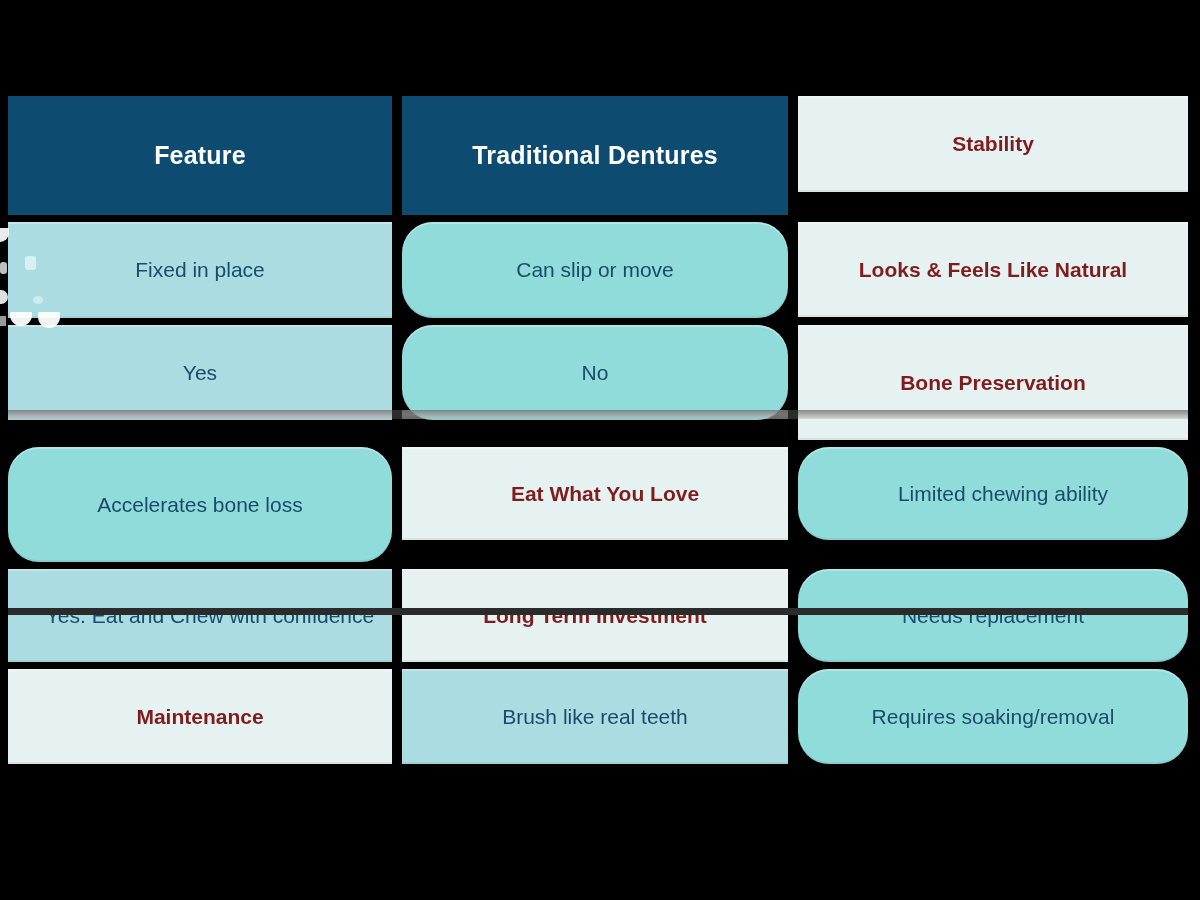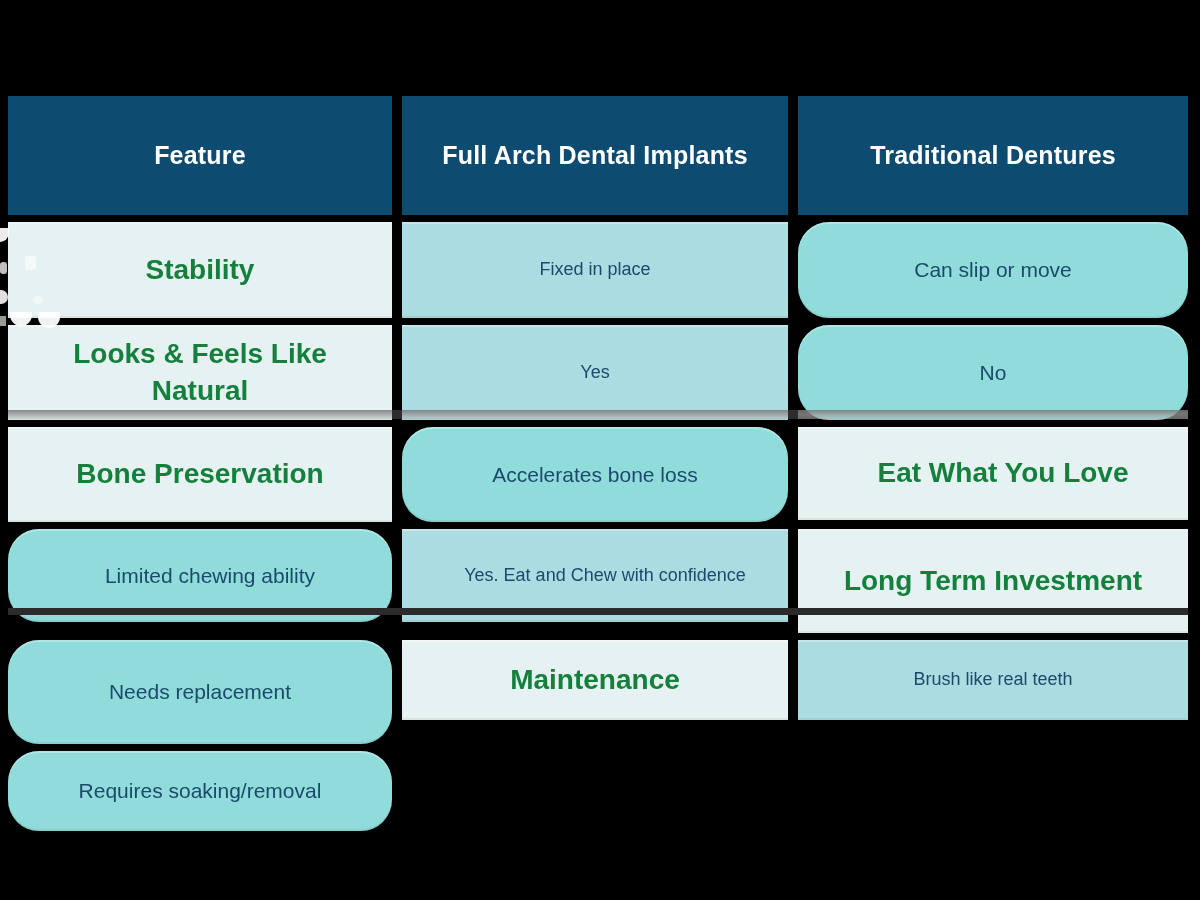--- a/index.html
+++ b/index.html
@@ -57,44 +57,44 @@
     display: flex;
     align-items: center;
     justify-content: center;
     text-align: center;
     box-sizing: border-box;
     padding: 0 16px;
     line-height: 1.32;
   }
   .cell.c1 {
     background: #e6f2f1;
-    color: #15803d;
+    color: #7f1d1d;
     font-weight: bold;
-    font-size: 28px;
+    font-size: 21px;
   }
   .cell.c2 {
     background: #abdce2;
     color: #1b4a6b;
     font-weight: normal;
-    font-size: 18px;
+    font-size: 21px;
   }
   .cell.c3 {
     background: #90dcdb;
     color: #1b4a6b;
     font-weight: normal;
     font-size: 21px;
     border-radius: 31px;
   }
 
   .r-h1 { height: 96px; }
   .r-h2 { height: 95px; }
-  .r-h3 { height: 95px; }
+  .r-h3 { height: 115px; }
   .r-h4 { height: 93px; padding-left: 36px; }
-  .r-h5 { height: 104px; }
-  .r-h6 { height: 80px; }
+  .r-h5 { height: 93px; }
+  .r-h6 { height: 95px; }
 
   
   .cell {
     box-shadow: inset 0 2px 0 rgba(255,255,255,.30),
                 inset 0 -2px 0 rgba(0,0,0,.06);
   }
 
   
   .gray-band {
     position: absolute;
@@ -145,21 +145,20 @@
   .a8 { left: 0px;  top: 316px; width: 6px;  height: 10px; opacity: .60; }
 </style>
 </head>
 <body>
 
 <div id="comparison-table">
 
   <div class="table-grid">
 
     <div class="hdr">Feature</div>
-    <div class="hdr">Full Arch Dental Implants</div>
     <div class="hdr">Traditional Dentures</div>
 
     <div class="cell c1 r-h1">Stability</div>
     <div class="cell c2 r-h1">Fixed in place</div>
     <div class="cell c3 r-h1">Can slip or move</div>
 
     <div class="cell c1 r-h2">Looks &amp; Feels Like Natural</div>
     <div class="cell c2 r-h2">Yes</div>
     <div class="cell c3 r-h2">No</div>
 

